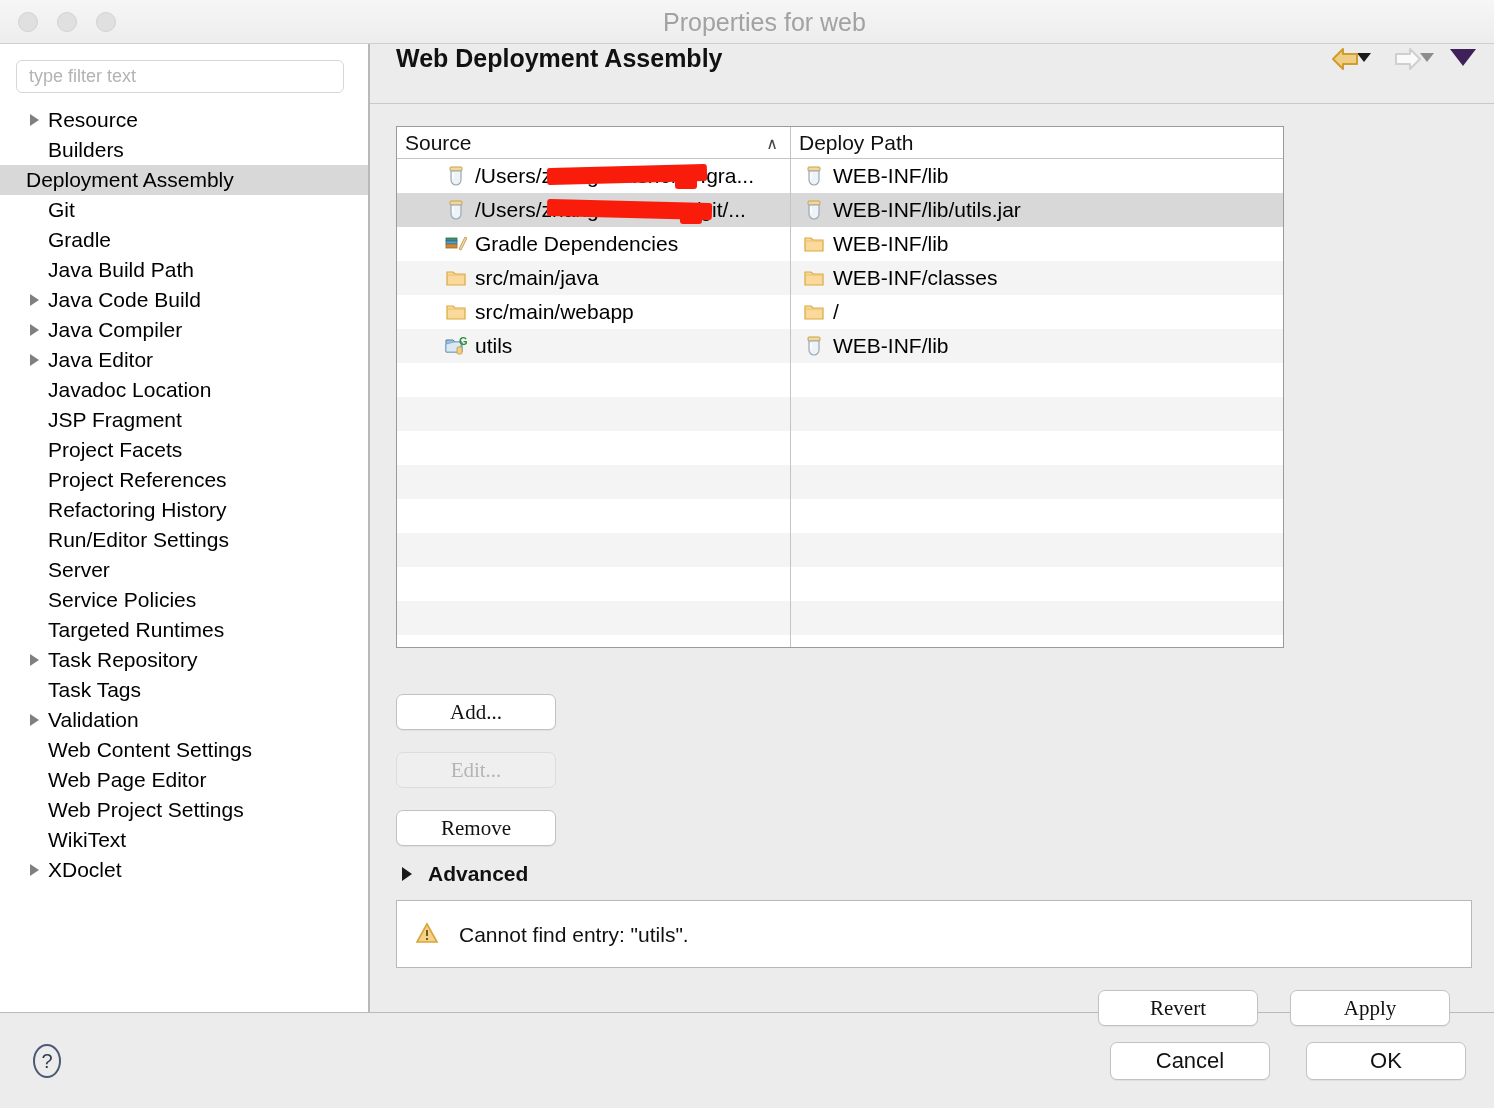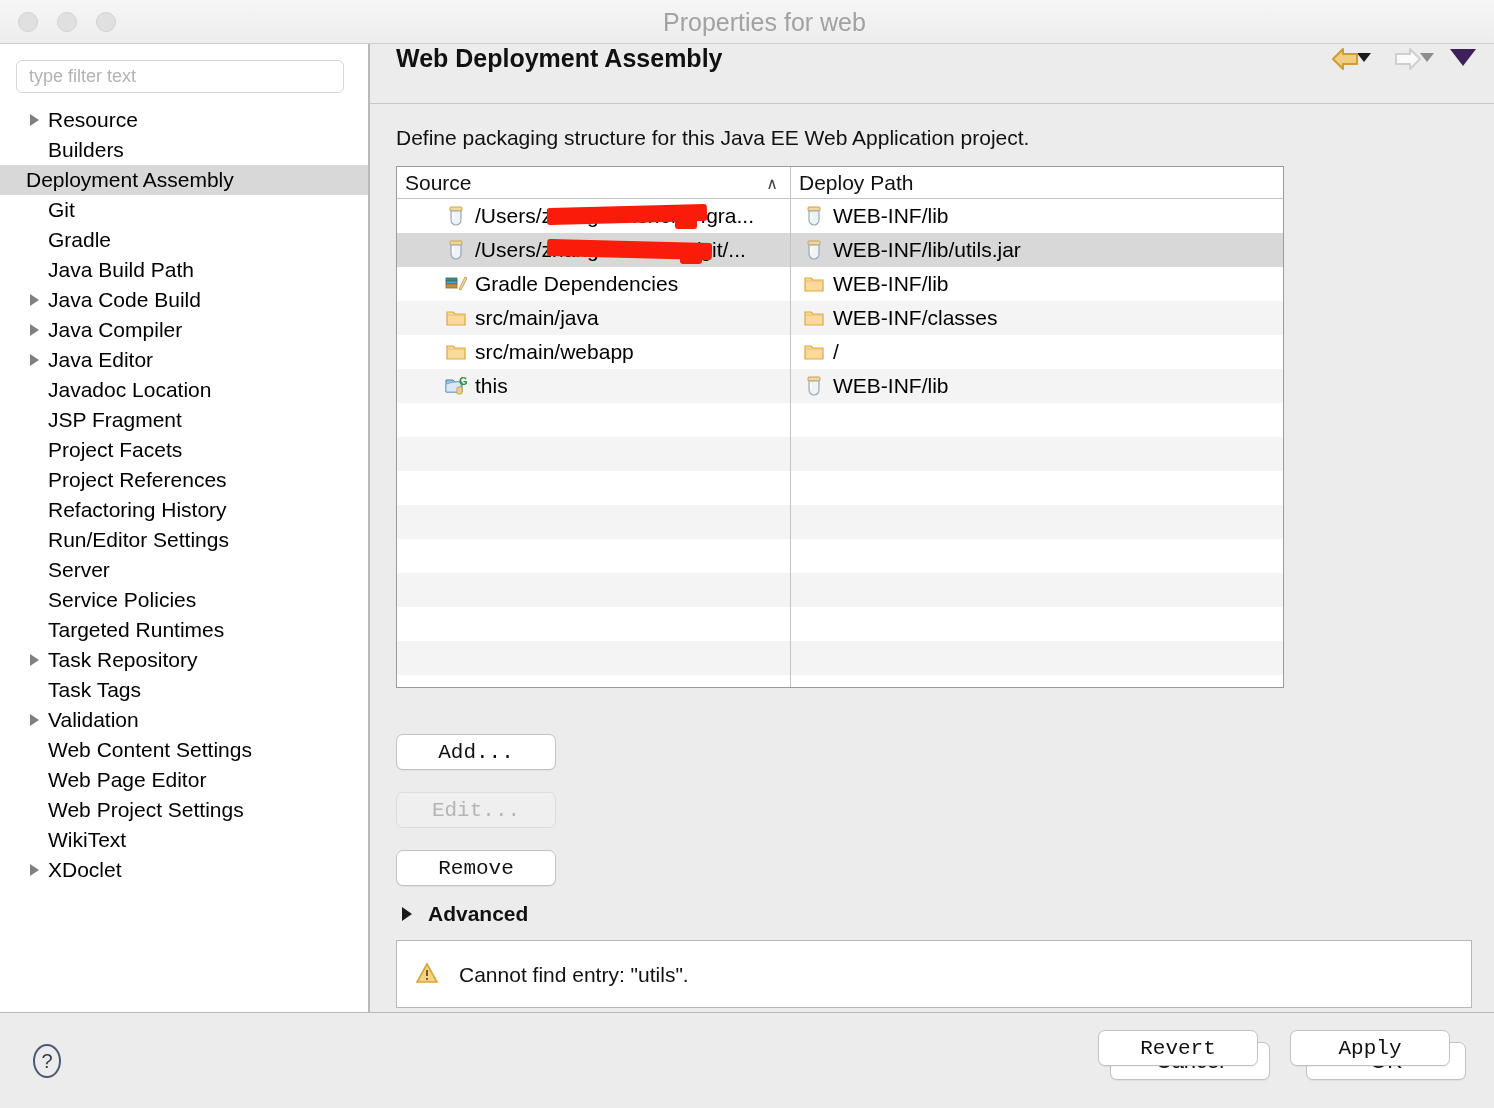--- a/index.html
+++ b/index.html
@@ -205,21 +205,21 @@
 
   
   .side-btns { display: flex; flex-direction: column; gap: 22px; padding-top: 26px; }
   .btn {
     width: 160px; height: 36px;
     background: #fff;
     border: 1px solid #c2c2c2;
     border-radius: 7px;
     font-size: 21px;
     color: #111;
-    font-family: Liberation Mono, monospace;
+    font-family: Liberation Serif, serif;
     box-shadow: 0 1px 1px rgba(0,0,0,0.06);
     cursor: pointer;
   }
   .btn.disabled { color: #b5b5b5; background: #efefef; border-color: #dcdcdc; box-shadow: none; }
 
   
   .advanced {
     display: flex; align-items: center; gap: 16px;
     margin: 16px 0 14px 6px;
   }
@@ -400,21 +400,20 @@
               </svg>
             </span>
             <span class="caret-dn grey"></span>
           </div>
           <span class="caret-big"></span>
         </div>
       </div>
 
       <div class="main-body">
 
-        <div class="describe">Define packaging structure for this Java EE Web Application project.</div>
 
         <div class="table-row-area">
 
           <div class="table-wrap">
             <div class="thead">
               <div class="th src">
                 <span>Source</span>
                 <span class="sort-caret">∧</span>
               </div>
               <div class="th dep">
@@ -531,21 +530,21 @@
                 <div class="trow odd">
                   <div class="cell src">
                     <span class="ico">
                       <svg width="22" height="22" viewBox="0 0 22 22">
                         <path d="M1 5 h7 l2 2 h7 v10 H1 Z" fill="#9cc3e0" stroke="#4c7fa3" stroke-width="1"></path>
                         <path d="M1 9 l8 -2 h8 l-3 10 H1 Z" fill="#d9e8f4" stroke="#6f9cbb" stroke-width="0.8"></path>
                         <text x="14" y="10" font-family="Liberation Sans, sans-serif" font-size="11" font-weight="bold" fill="#2e8b3a">G</text>
                         <rect x="12" y="12" width="5" height="7" rx="1" fill="#f2cf85" stroke="#c29a3c" stroke-width="0.8"></rect>
                       </svg>
                     </span>
-                    <span class="cell-text">this</span>
+                    <span class="cell-text">utils</span>
                   </div>
                   <div class="cell dep">
                     <span class="ico">
                       <svg width="22" height="22" viewBox="0 0 22 22">
                         <rect x="5" y="2" width="12" height="4" rx="1" fill="#f2d99a" stroke="#c8a24a" stroke-width="1"></rect>
                         <path d="M6 6 h10 v9 a5 5 0 0 1 -10 0 Z" fill="#eef3f8" stroke="#9aa8b5" stroke-width="1.2"></path>
                         <path d="M8 8 v6" stroke="#ffffff" stroke-width="1.4"></path>
                       </svg>
                     </span>
                     <span>WEB-INF/lib</span>

